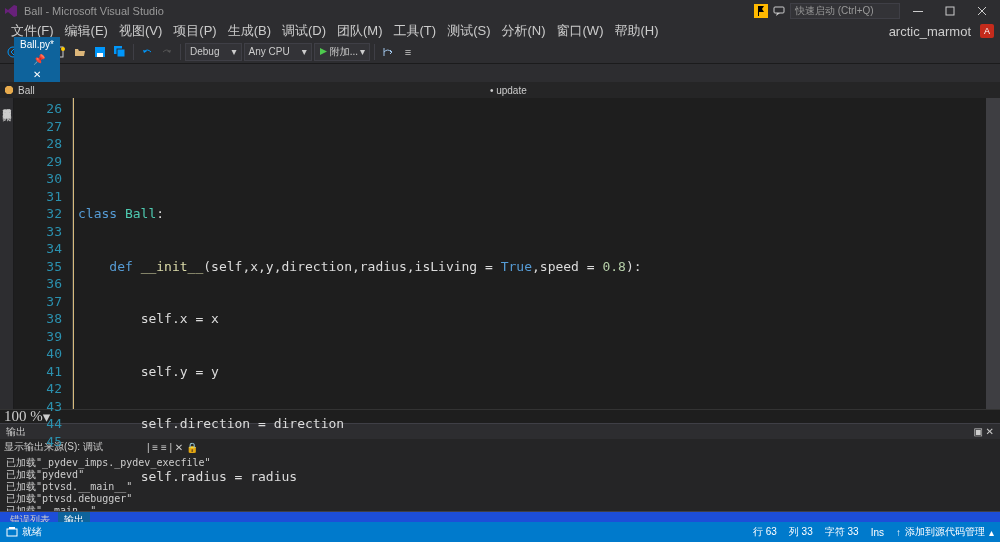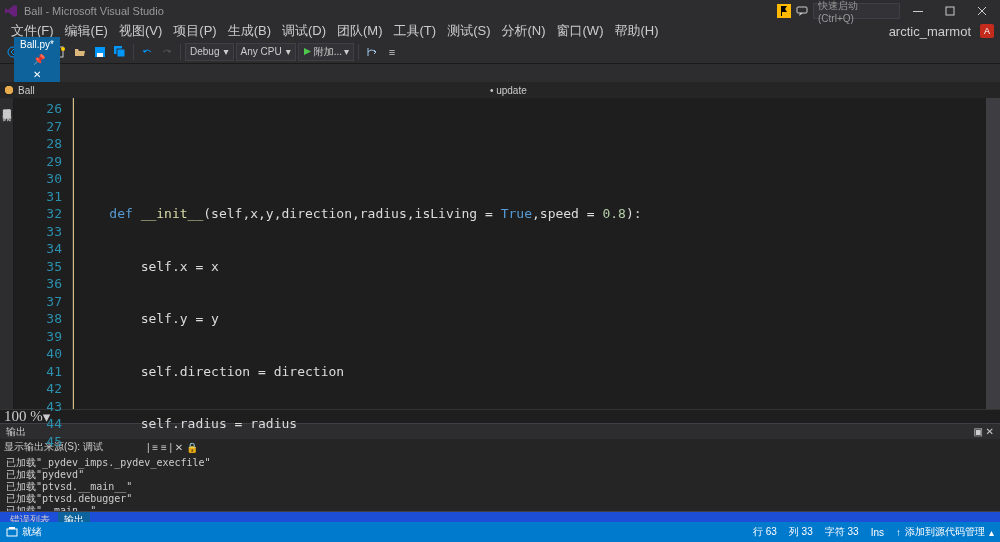--- a/index.html
+++ b/index.html
@@ -2,31 +2,31 @@
 <html><head>
 <meta charset="utf-8">
 <style>
 * { margin: 0; padding: 0; box-sizing: border-box; }
 body { width: 1000px; height: 542px; background: #2d2d30; font-family: "Segoe UI", sans-serif; font-size: 11px; color: #ccc; overflow: hidden; position: relative; }
 .titlebar { height: 22px; background: #2d2d30; display: flex; align-items: center; padding: 0 4px; }
 .titlebar .logo { width: 14px; height: 14px; margin-right: 6px; }
 .titlebar .title { color: #999; font-size: 11px; flex: 1; }
 .titlebar .right { display: flex; align-items: center; gap: 4px; }
 .flag { width: 14px; height: 14px; background: #ffb900; color: #000; font-size: 10px; display: flex; align-items: center; justify-content: center; }
-.quick { width: 87px; height: 16px; background: #333337; border: 1px solid #3f3f46; color: #999; font-size: 10px; padding: 0 4px; display: flex; align-items: center; }
+.quick { width: 110px; height: 16px; background: #333337; border: 1px solid #3f3f46; color: #999; font-size: 10px; padding: 0 4px; display: flex; align-items: center; }
 .notif { width: 14px; height: 14px; }
 .winbtn { width: 28px; height: 18px; display: flex; align-items: center; justify-content: center; color: #999; }
 .menubar { height: 18px; display: flex; align-items: center; padding: 0 6px; gap: 1px; }
 .menubar span { padding: 1px 5px; font-size: 13px; color: #ccc; cursor: pointer; }
 .menubar .user { margin-left: auto; display: flex; align-items: center; gap: 4px; }
 .user .avatar { width: 14px; height: 14px; background: #c42b1c; border-radius: 2px; color: #fff; font-size: 9px; display: flex; align-items: center; justify-content: center; }
 .toolbar { height: 24px; background: #2d2d30; display: flex; align-items: center; padding: 0 4px; gap: 2px; border-bottom: 1px solid #1b1b1c; }
 .tbtn { width: 18px; height: 18px; display: flex; align-items: center; justify-content: center; color: #ccc; }
 .tsep { width: 1px; height: 16px; background: #3f3f46; margin: 0 2px; }
-.tselect { height: 18px; background: #333337; border: 1px solid #3f3f46; color: #ccc; font-size: 10px; padding: 0 4px; display: flex; align-items: center; gap: 4px; }
+.tselect { height: 18px; background: #333337; border: 1px solid #3f3f46; color: #ccc; font-size: 10px; padding: 0 4px; display: flex; align-items: center; gap: 12px; }
 .tabbar { height: 18px; background: #2d2d30; display: flex; align-items: flex-end; padding-left: 14px; }
 .tab { background: #0e639c; color: #fff; padding: 2px 6px; font-size: 10px; display: flex; align-items: center; gap: 4px; flex-direction: column; }
 .tab .pin { width: 8px; }
 .tab .close { width: 8px; }
 .subbar { height: 16px; background: #252526; display: flex; align-items: center; padding: 0 4px; color: #ccc; font-size: 10px; }
 .subbar .left { display: flex; align-items: center; gap: 4px; }
 .subbar .center { flex: 1; text-align: center; }
 .editor { display: flex; height: 311px; background: #1e1e1e; position: relative; }
 .sidetab { width: 14px; background: #2d2d30; writing-mode: vertical-rl; font-size: 9px; color: #ccc; padding: 4px 0; border-right: 1px solid #1b1b1c; }
 .gutter { width: 58px; background: #1e1e1e; text-align: right; padding-right: 10px; color: #2b91af; font-family: Consolas, monospace; font-size: 13px; line-height: 17.5px; padding-top: 2px; }
@@ -229,20 +229,21 @@
       <div>40</div>
       <div>41</div>
       <div>42</div>
       <div>43</div>
       <div>44</div>
       <div>45</div>
     </div>
   <div class="code">
     <div class="outline" style="left:-2px;"></div>
     <div class="line"></div>
+    <div class="line"><span class="k">class</span> <span class="cls">Ball</span>:</div>
     <div class="line">    <span class="k">def</span> <span class="fn">__init__</span>(self,x,y,direction,radius,isLiving = <span class="const">True</span>,speed = <span class="num">0.8</span>):</div>
     <div class="line">        <span>self.x = x</span></div>
     <div class="line">        <span>self.y = y</span></div>
     <div class="line">        <span>self.direction = direction</span></div>
     <div class="line">        <span>self.radius = radius</span></div>
     
     
     
     
     

